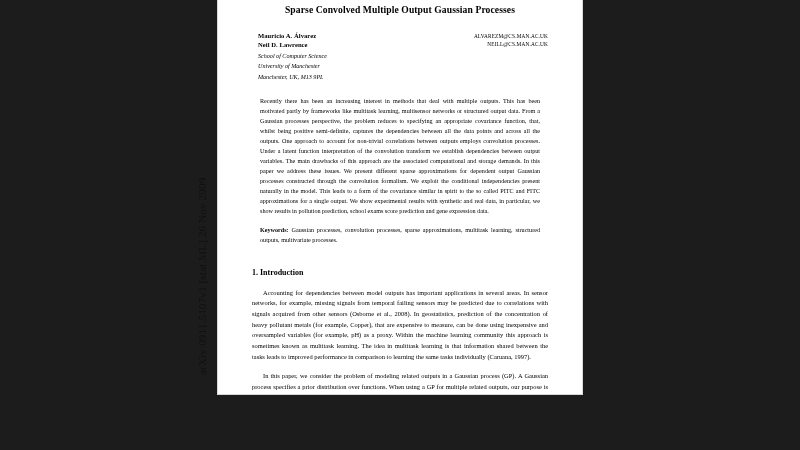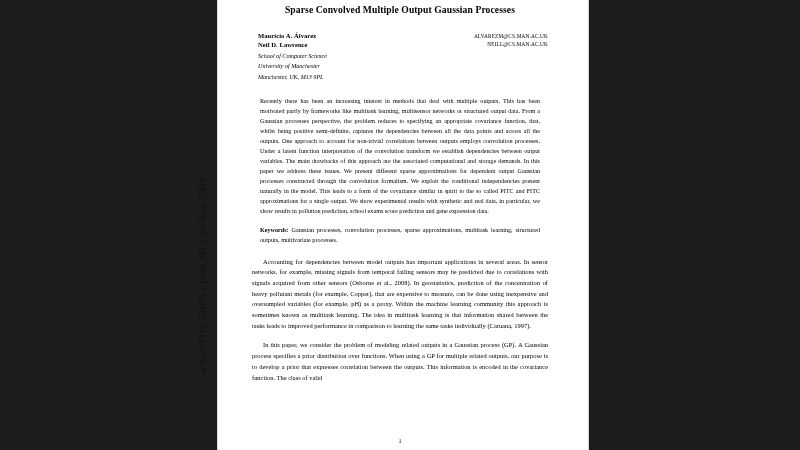--- a/index.html
+++ b/index.html
@@ -17,25 +17,24 @@
     position: relative;
     width: 800px;
     height: 450px;
     background: #1c1c1c;
   }
   .paper {
     position: absolute;
     left: 218px;
     top: 0;
     width: 364px;
-    height: 450px;
+    height: 394px;
     background: #ffffff;
     box-shadow: 0 0 0 1px #d8d8d8;
     overflow: hidden;
-    padding-left: 6px;
   }
   .arxiv-stamp {
     position: absolute;
     left: 192px;
     top: 120px;
     width: 22px;
     height: 260px;
     color: #111;
     font-family: "Liberation Serif", serif;
     font-size: 11.2px;
@@ -166,20 +165,21 @@
         </div>
       </div>
 
       <div class="abstract-body">Recently there has been an increasing interest in methods that deal with multiple outputs. This has been motivated partly by frameworks like multitask learning, multisensor networks or structured output data. From a Gaussian processes perspective, the problem reduces to specifying an appropriate covariance function, that, whilst being positive semi-definite, captures the dependencies between all the data points and across all the outputs. One approach to account for non-trivial correlations between outputs employs convolution processes. Under a latent function interpretation of the convolution transform we establish dependencies between output variables. The main drawbacks of this approach are the associated computational and storage demands. In this paper we address these issues. We present different sparse approximations for dependent output Gaussian processes constructed through the convolution formalism. We exploit the conditional independencies present naturally in the model. This leads to a form of the covariance similar in spirit to the so called PITC and FITC approximations for a single output. We show experimental results with synthetic and real data, in particular, we show results in pollution prediction, school exams score prediction and gene expression data.</div>
 
       <div class="keywords">
         <b>Keywords:</b>
         <span>Gaussian processes, convolution processes, sparse approximations, multitask learning, structured outputs, multivariate processes.</span>
       </div>
 
+      <div class="section-head">1.  Introduction</div>
 
       <div class="para first indent">Accounting for dependencies between model outputs has important applications in several areas. In sensor networks, for example, missing signals from temporal failing sensors may be predicted due to correlations with signals acquired from other sensors (Osborne et al., 2008). In geostatistics, prediction of the concentration of heavy pollutant metals (for example, Copper), that are expensive to measure, can be done using inexpensive and oversampled variables (for example, pH) as a proxy. Within the machine learning community this approach is sometimes known as multitask learning. The idea in multitask learning is that information shared between the tasks leads to improved performance in comparison to learning the same tasks individually (Caruana, 1997).</div>
       <div class="para indent">In this paper, we consider the problem of modeling related outputs in a Gaussian process (GP). A Gaussian process specifies a prior distribution over functions. When using a GP for multiple related outputs, our purpose is to develop a prior that expresses correlation between the outputs. This information is encoded in the covariance function. The class of valid</div>
 
       <div class="footer-num">1</div>
     </div>
   </div>
 </div>
 
 </body></html>

